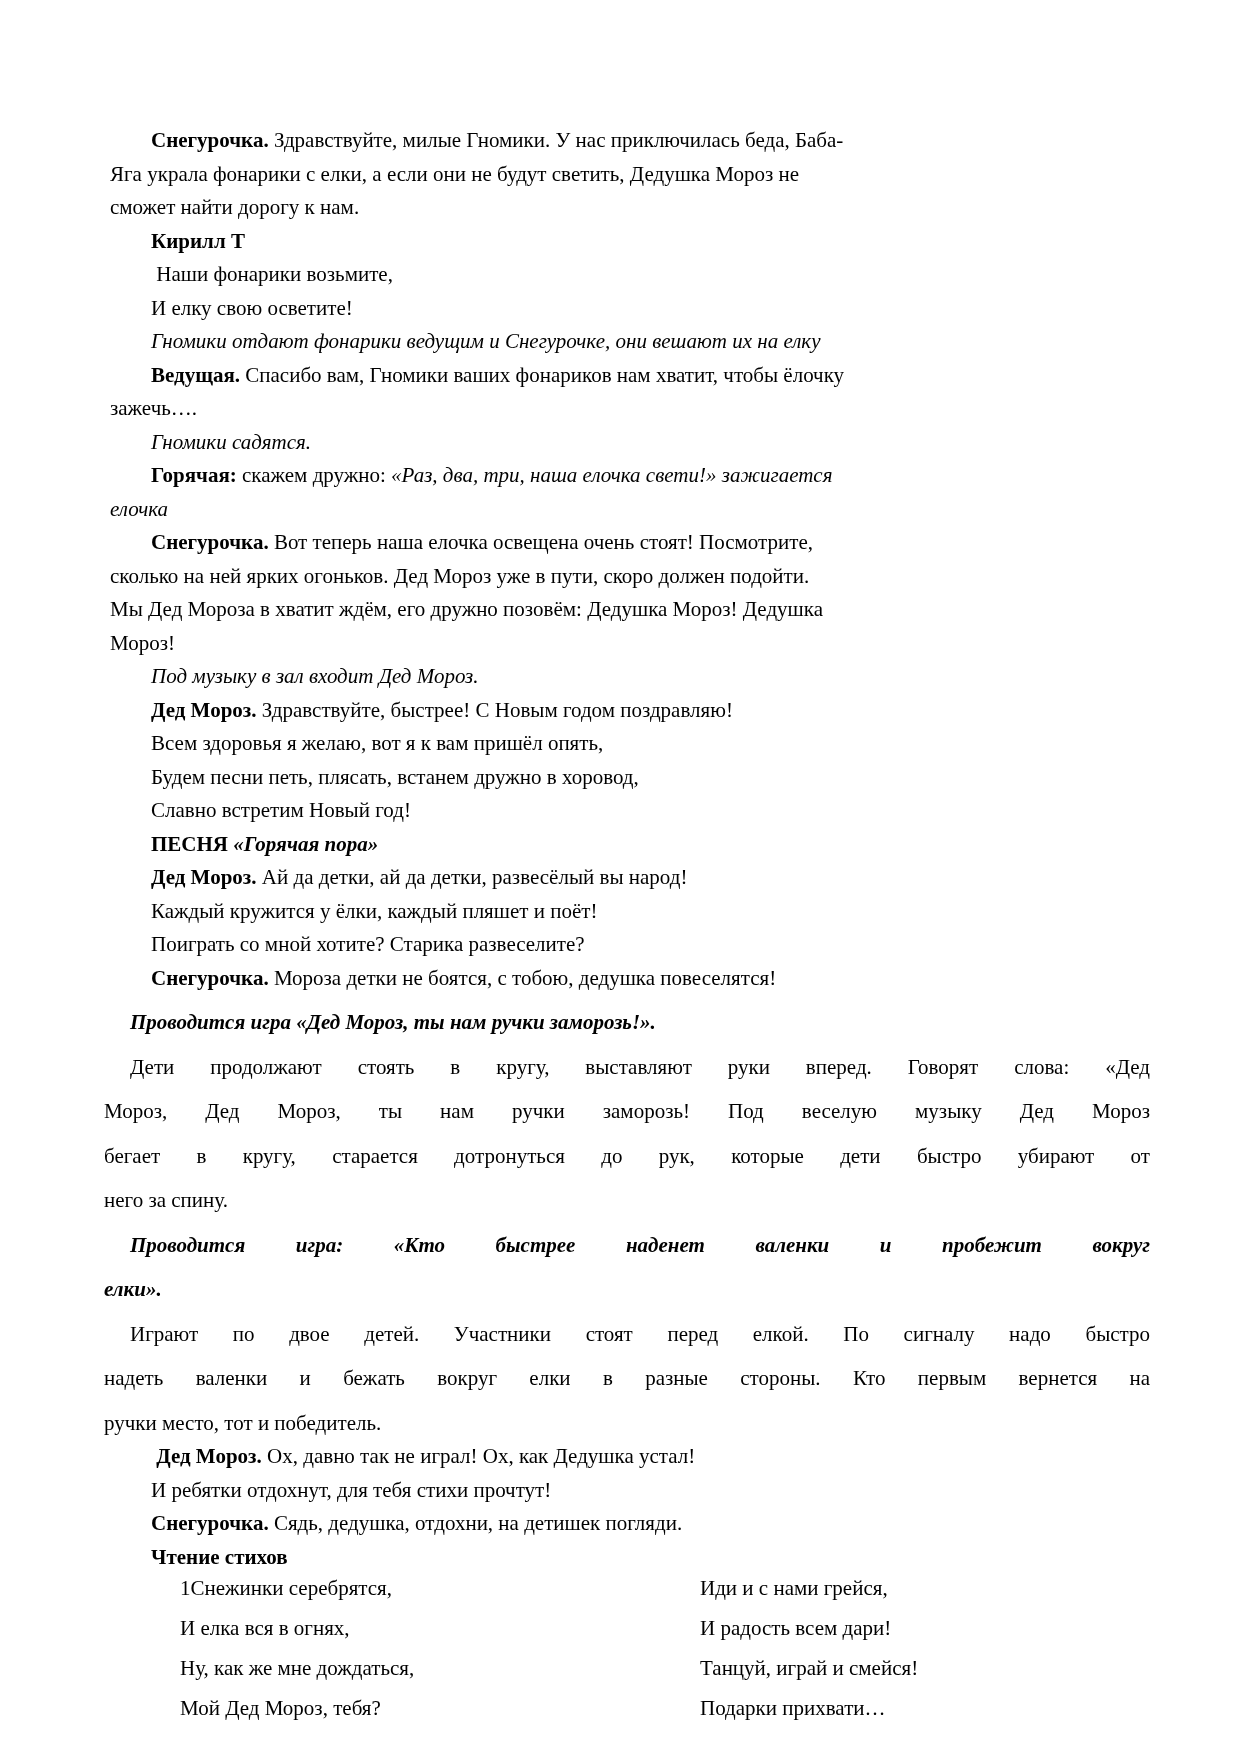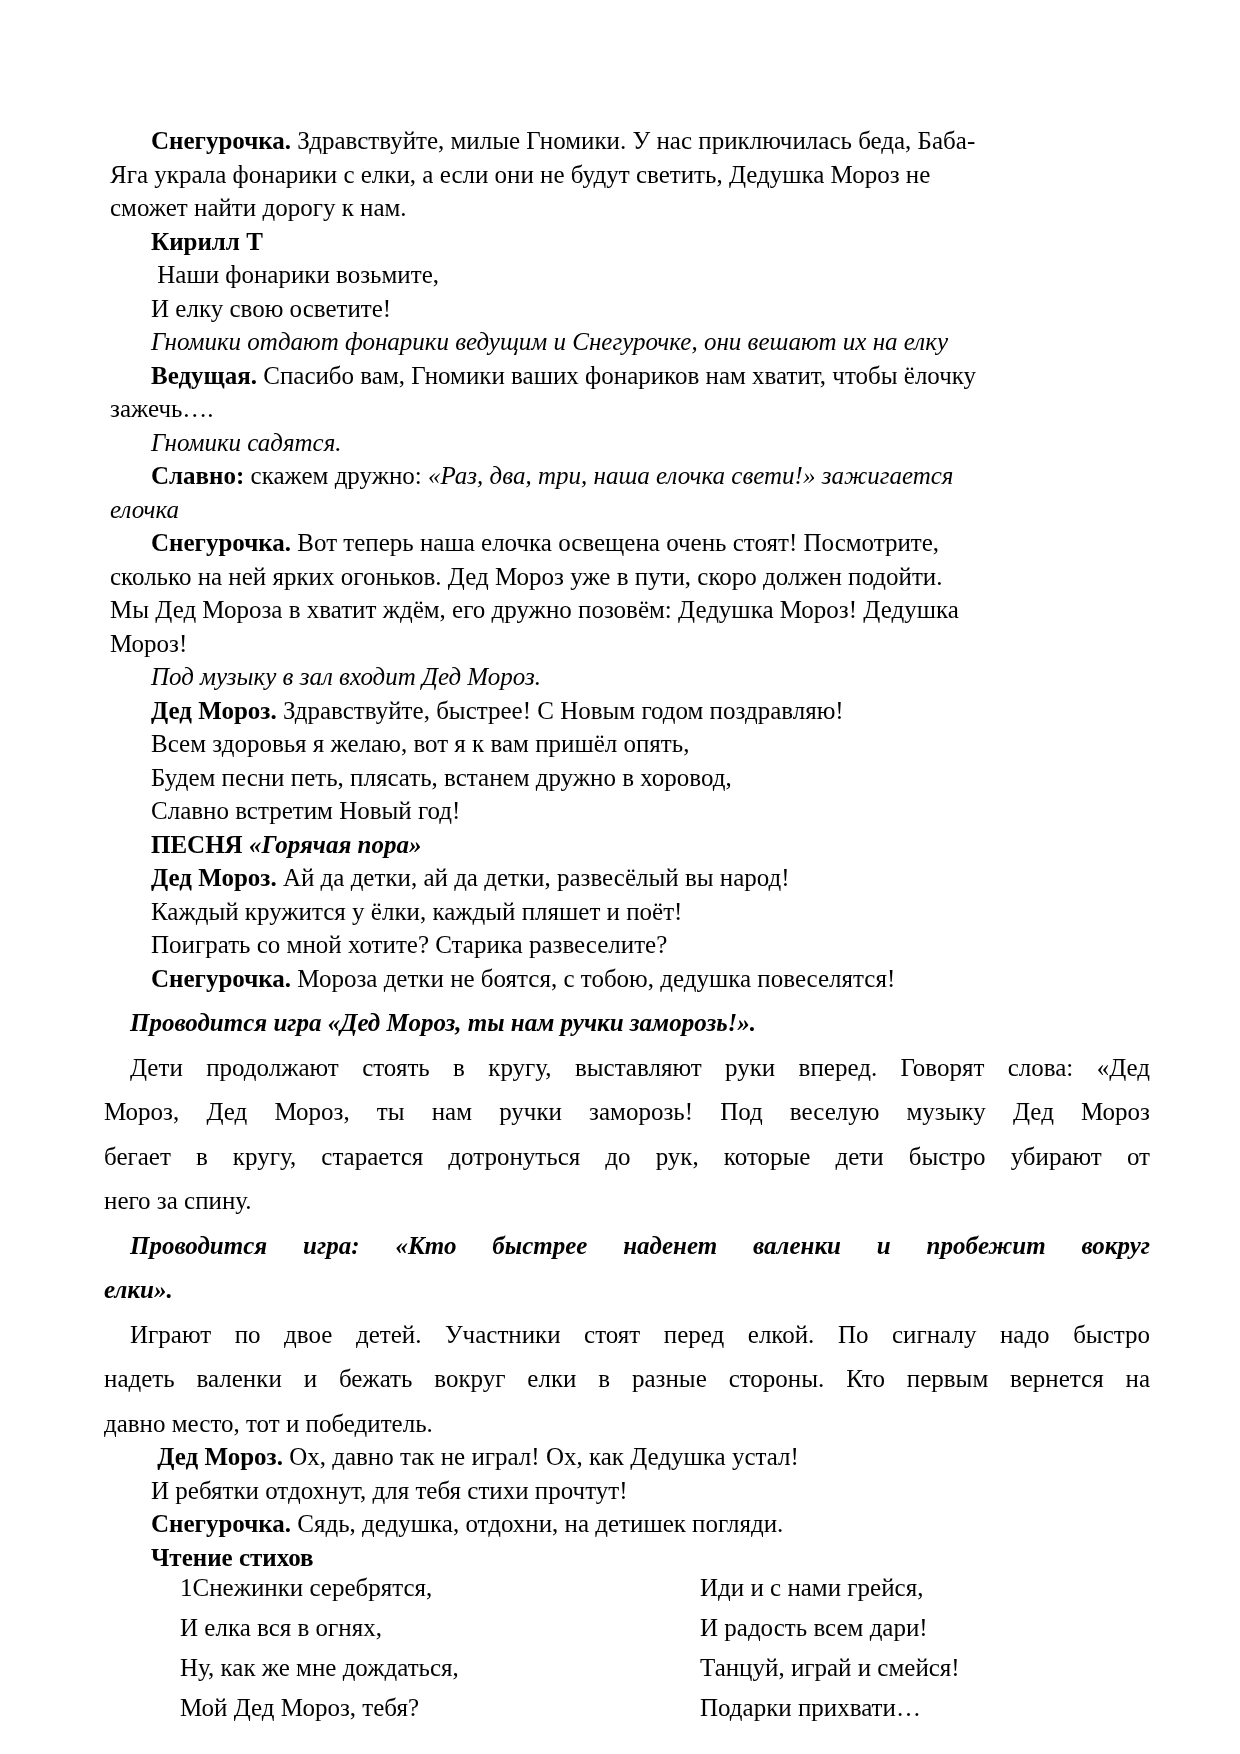--- a/index.html
+++ b/index.html
@@ -5,21 +5,21 @@
   html, body { margin: 0; padding: 0; background: #ffffff; }
   .page {
     position: relative;
     width: 1240px;
     height: 1754px;
     box-sizing: border-box;
     background: #ffffff;
     color: #000000;
     padding: 124px 90px 0 104px;
     font-family: "Liberation Serif", "DejaVu Serif", serif;
-    font-size: 25px;
+    font-size: 21px;
     line-height: 33.5px;
     overflow: hidden;
   }
   .line {
     margin: 0;
     padding: 0;
     white-space: nowrap;
   }
   .dialogue { margin-left: 6px; }
   .dialogue.indent { text-indent: 41px; }
@@ -49,21 +49,21 @@
       <p class="line dialogue indent"><span class="b">Снегурочка.</span><span class="n"> Здравствуйте, милые Гномики. У нас приключилась беда, Баба-</span></p>
       <p class="line dialogue"><span class="n">Яга украла фонарики с елки, а если они не будут светить, Дедушка Мороз не</span></p>
       <p class="line dialogue"><span class="n">сможет найти дорогу к нам.</span></p>
       <p class="line dialogue indent"><span class="b">Кирилл Т</span></p>
       <p class="line dialogue indent"><span class="n">&nbsp;Наши фонарики возьмите,</span></p>
       <p class="line dialogue indent"><span class="n">И елку свою осветите!</span></p>
       <p class="line dialogue indent"><span class="i">Гномики отдают фонарики ведущим и Снегурочке, они вешают их на елку</span></p>
       <p class="line dialogue indent"><span class="b">Ведущая.</span><span class="n"> Спасибо вам, Гномики ваших фонариков нам хватит, чтобы ёлочку</span></p>
       <p class="line dialogue"><span class="n">зажечь….</span></p>
       <p class="line dialogue indent"><span class="i">Гномики садятся.</span></p>
-      <p class="line dialogue indent"><span class="b">Славно:</span><span class="n"> скажем дружно: </span><span class="i">«Раз, два, три, наша елочка свети!» зажигается</span></p>
+      <p class="line dialogue indent"><span class="b">Горячая:</span><span class="n"> скажем дружно: </span><span class="i">«Раз, два, три, наша елочка свети!» зажигается</span></p>
       <p class="line dialogue"><span class="i">елочка</span></p>
       <p class="line dialogue indent"><span class="b">Снегурочка.</span><span class="n"> Вот теперь наша елочка освещена очень стоят! Посмотрите,</span></p>
       <p class="line dialogue"><span class="n">сколько на ней ярких огоньков. Дед Мороз уже в пути, скоро должен подойти.</span></p>
       <p class="line dialogue"><span class="n">Мы Дед Мороза в хватит ждём, его дружно позовём: Дедушка Мороз! Дедушка</span></p>
       <p class="line dialogue"><span class="n">Мороз!</span></p>
       <p class="line dialogue indent"><span class="i">Под музыку в зал входит Дед Мороз.</span></p>
       <p class="line dialogue indent"><span class="b">Дед Мороз.</span><span class="n"> Здравствуйте, быстрее! С Новым годом поздравляю!</span></p>
       <p class="line dialogue indent"><span class="n">Всем здоровья я желаю, вот я к вам пришёл опять,</span></p>
       <p class="line dialogue indent"><span class="n">Будем песни петь, плясать, встанем дружно в хоровод,</span></p>
       <p class="line dialogue indent"><span class="n">Славно встретим Новый год!</span></p>
@@ -74,21 +74,21 @@
       <p class="line dialogue indent"><span class="b">Снегурочка.</span><span class="n"> Мороза детки не боятся, с тобою, дедушка повеселятся!</span></p>
       <p class="line stage indent"><span class="bi">Проводится игра «Дед Мороз, ты нам ручки заморозь!».</span></p>
       <p class="line stage indent stretch"><span class="n">Дети продолжают стоять в кругу, выставляют руки вперед. Говорят слова: «Дед</span></p>
       <p class="line stage stretch"><span class="n">Мороз, Дед Мороз, ты нам ручки заморозь! Под веселую музыку Дед Мороз</span></p>
       <p class="line stage stretch"><span class="n">бегает в кругу, старается дотронуться до рук, которые дети быстро убирают от</span></p>
       <p class="line stage"><span class="n">него за спину.</span></p>
       <p class="line stage indent stretch"><span class="bi">Проводится игра: «Кто быстрее наденет валенки и пробежит вокруг</span></p>
       <p class="line stage"><span class="bi">елки».</span></p>
       <p class="line stage indent stretch"><span class="n">Играют по двое детей. Участники стоят перед елкой. По сигналу надо быстро</span></p>
       <p class="line stage stretch"><span class="n">надеть валенки и бежать вокруг елки в разные стороны. Кто первым вернется на</span></p>
-      <p class="line stage"><span class="n">давно место, тот и победитель.</span></p>
+      <p class="line stage"><span class="n">ручки место, тот и победитель.</span></p>
       <p class="line dialogue indent"><span class="n">&nbsp;</span><span class="b">Дед Мороз.</span><span class="n"> Ох, давно так не играл! Ох, как Дедушка устал!</span></p>
       <p class="line dialogue indent"><span class="n">И ребятки отдохнут, для тебя стихи прочтут!</span></p>
       <p class="line dialogue indent"><span class="b">Снегурочка.</span><span class="n"> Сядь, дедушка, отдохни, на детишек погляди.</span></p>
       <p class="line dialogue indent"><span class="b">Чтение стихов</span></p>
     </div>
   <div class="poem">
       <div class="poem-row first">
         <div class="poem-cell-left n">1Снежинки серебрятся,</div>
         <div class="poem-cell-right n">Иди и с нами грейся,</div>
       </div>

